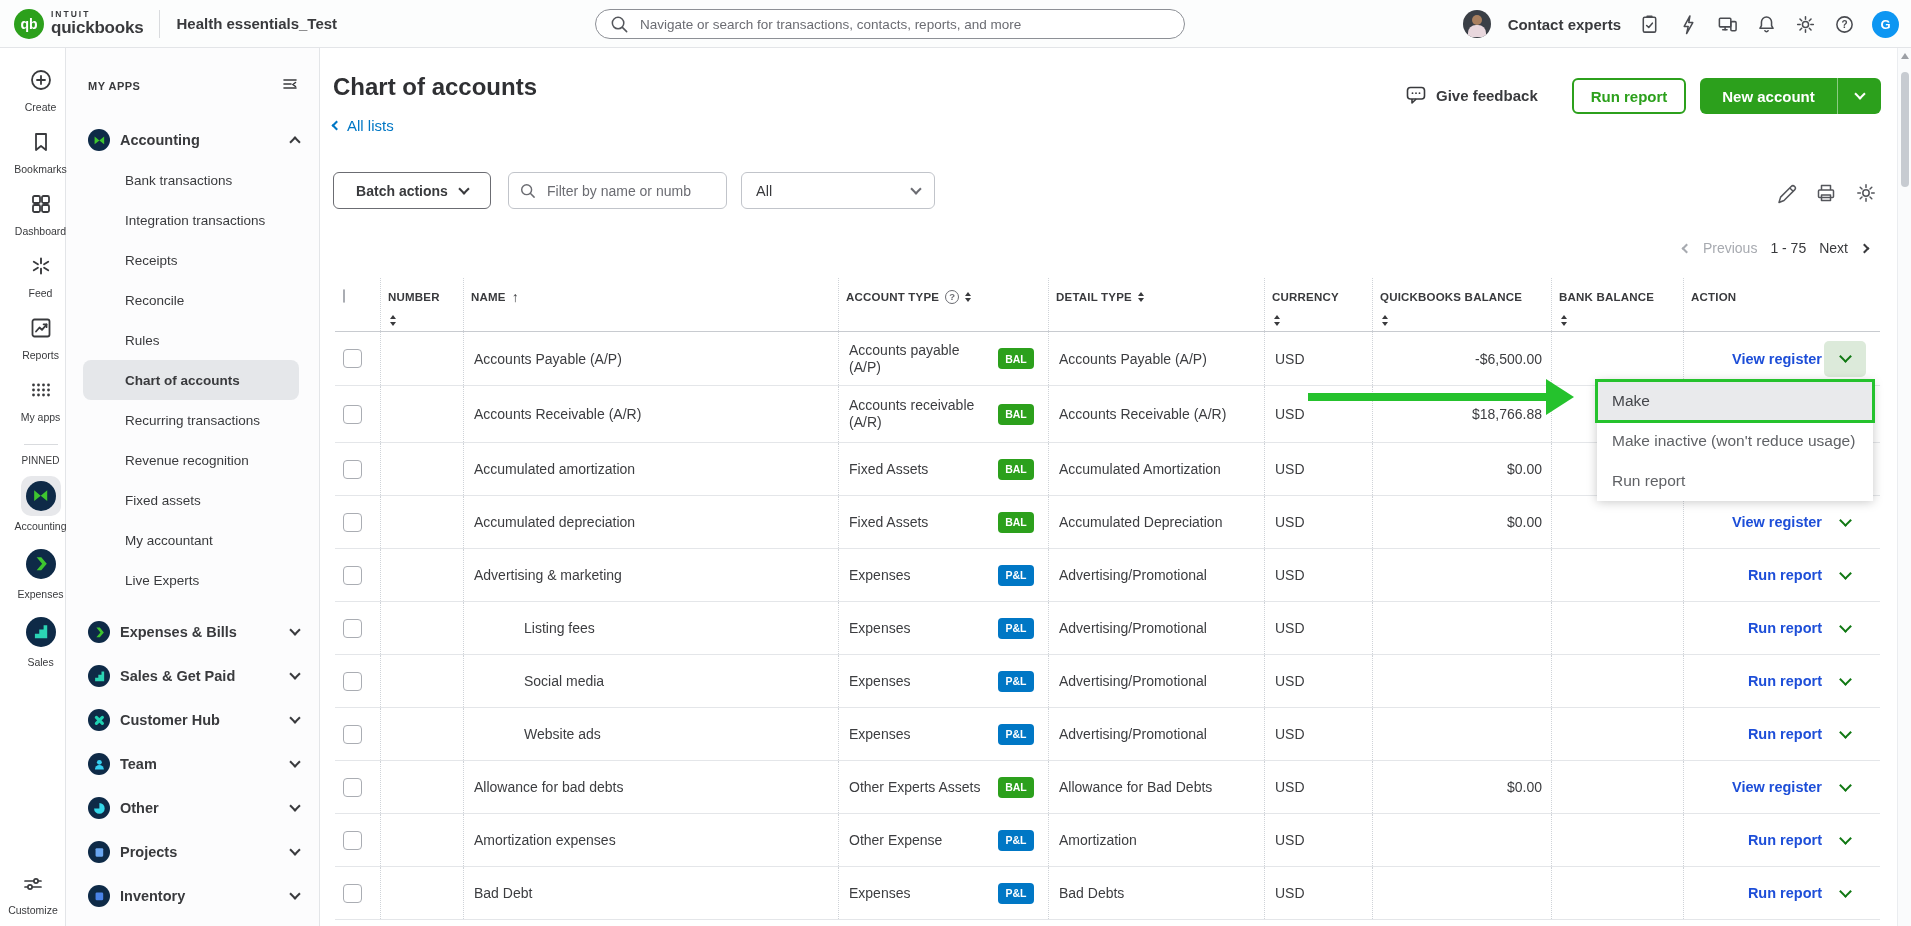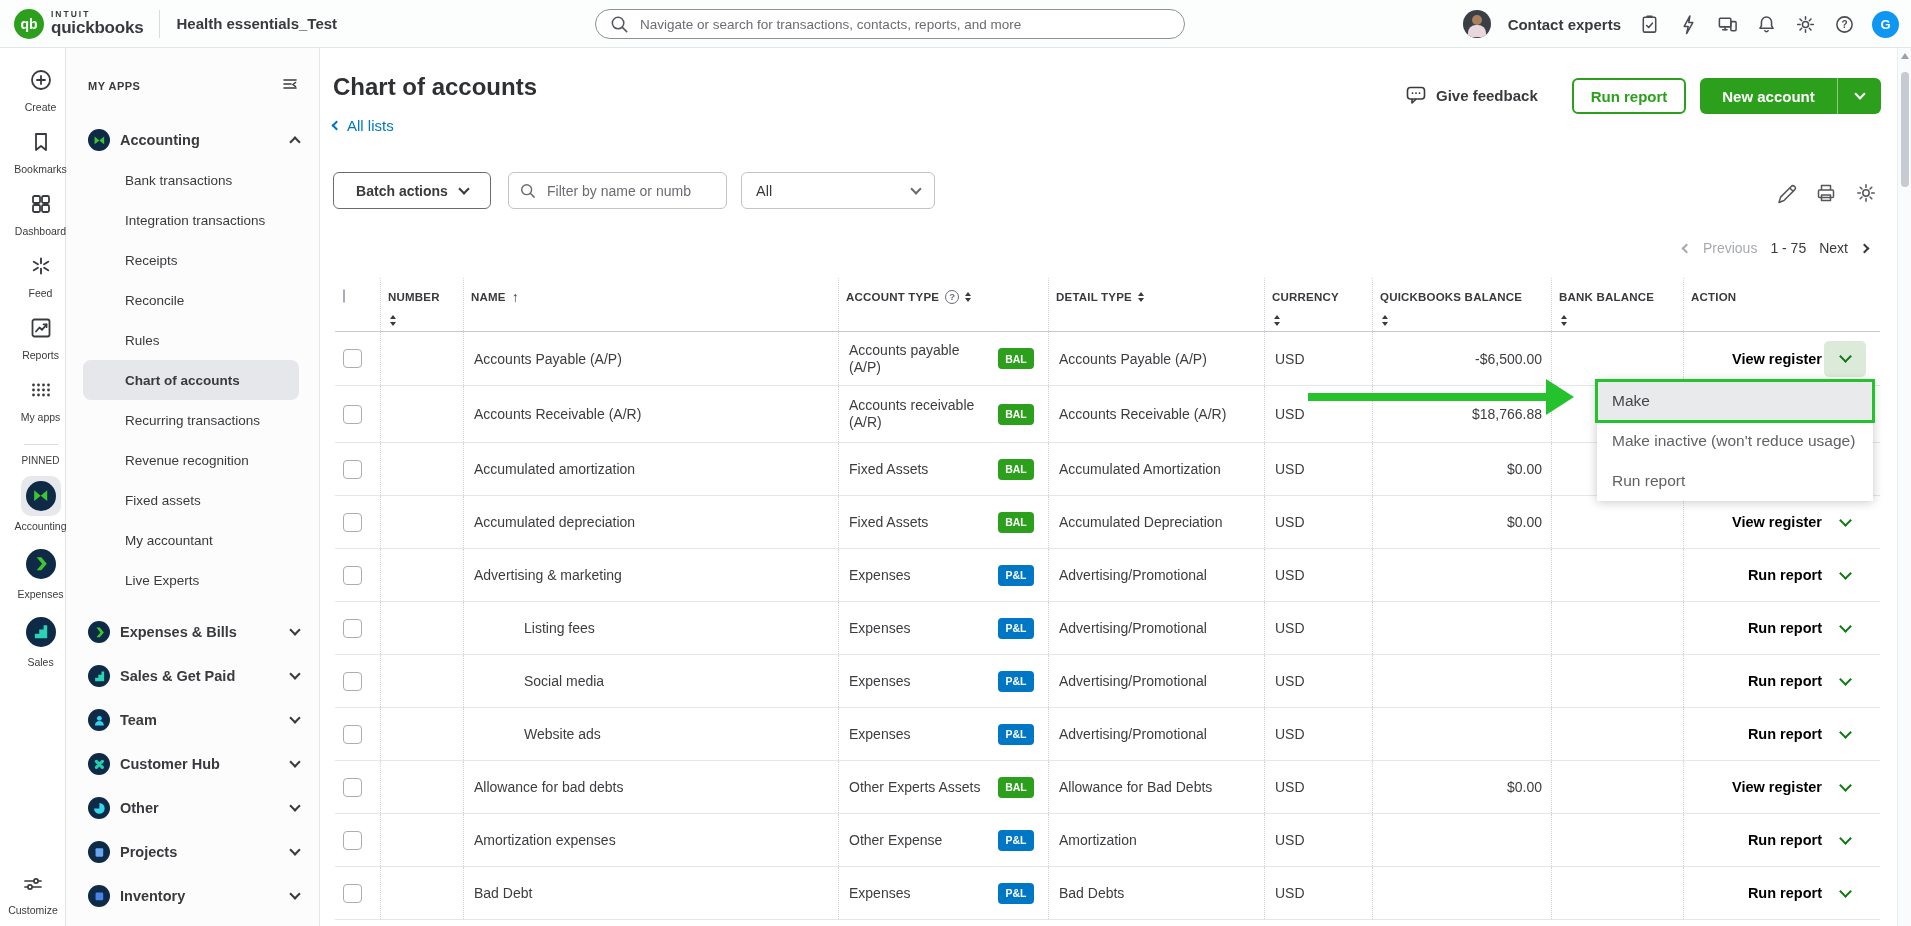--- a/index.html
+++ b/index.html
@@ -131,21 +131,21 @@
   .td-type{padding-left:10px;padding-right:14px;}
   .type-text{flex:1;line-height:17px;padding-right:6px;}
   .badge{min-width:36px;height:21px;border-radius:4px;color:#fff;font-weight:bold;font-size:10.5px;
          display:inline-flex;align-items:center;justify-content:center;padding:0 5px;flex:none;}
   .badge.bal{background:#2ca01c;}
   .badge.pl{background:#0077c5;}
   .td-detail{padding-left:10px;}
   .td-curr{padding-left:10px;}
   .td-qb{justify-content:flex-end;padding-right:9px;}
   .td-action{justify-content:flex-end;padding-right:14px;gap:2px;}
-  .action-link{color:#000000;font-weight:bold;font-size:14.5px;cursor:pointer;}
+  .action-link{color:#1d4ed8;font-weight:bold;font-size:14.5px;cursor:pointer;}
   .action-chev{width:42px;height:36px;border-radius:5px;display:flex;align-items:center;justify-content:center;
                color:#107813;cursor:pointer;}
   .action-chev .chev{width:9px;height:9px;}
   .action-chev.active{background:#dceada;}
 
   
   .ctx-menu{position:absolute;left:1277px;top:333px;width:276px;background:#fff;z-index:50;
             box-shadow:0 1px 10px rgba(0,0,0,.22);font-size:15.5px;color:#606266;}
   .ctx-item{height:40px;display:flex;align-items:center;padding:0 15px;cursor:pointer;background:#fff;}
   .ctx-item.highlight{background:#e9eaec;color:#43454a;outline:3px solid #25c22d;outline-offset:-1px;z-index:2;position:relative;}
@@ -379,34 +379,34 @@
           <svg viewBox="0 0 12 12" fill="none">
             <path d="M2 10.5V7.4h3V4.4h3V1.5h2.5v9Z" fill="#2bd4b4"></path>
           </svg>
         </span>
     <span class="nav-sec-label">Sales &amp; Get Paid</span>
     <span class="chev down nav-chev"></span>
   </div>
       <div class="nav-sec">
     <span class="cicon" style="width:22px;height:22px;">
           <svg viewBox="0 0 12 12" fill="none">
+            <path d="M3.2 3.2 8.8 8.8M8.8 3.2 3.2 8.8" stroke="#1fd1b2" stroke-width="3" stroke-linecap="round"></path>
+          </svg>
+        </span>
+    <span class="nav-sec-label">Customer Hub</span>
+    <span class="chev down nav-chev"></span>
+  </div>
+      <div class="nav-sec">
+    <span class="cicon" style="width:22px;height:22px;">
+          <svg viewBox="0 0 12 12" fill="none">
             <circle cx="6" cy="4.1" r="2.3" fill="#35d0f2"></circle>
             <path d="M1.8 10.8a4.2 4.2 0 0 1 8.4 0Z" fill="#35d0f2"></path>
           </svg>
         </span>
     <span class="nav-sec-label">Team</span>
-    <span class="chev down nav-chev"></span>
-  </div>
-      <div class="nav-sec">
-    <span class="cicon" style="width:22px;height:22px;">
-          <svg viewBox="0 0 12 12" fill="none">
-            <path d="M3.2 3.2 8.8 8.8M8.8 3.2 3.2 8.8" stroke="#1fd1b2" stroke-width="3" stroke-linecap="round"></path>
-          </svg>
-        </span>
-    <span class="nav-sec-label">Customer Hub</span>
     <span class="chev down nav-chev"></span>
   </div>
       <div class="nav-sec">
     <span class="cicon" style="width:22px;height:22px;">
           <svg viewBox="0 0 12 12" fill="none">
             <path d="M6 6V1a5 5 0 1 1-5 5Z" fill="#35d6e8"></path>
           </svg>
         </span>
     <span class="nav-sec-label">Other</span>
     <span class="chev down nav-chev"></span>

